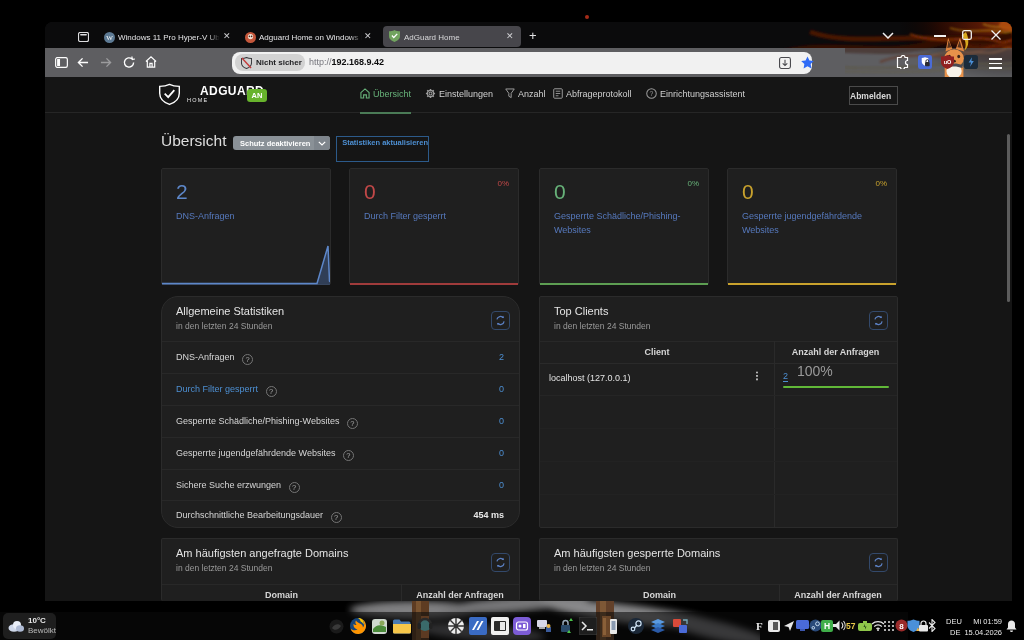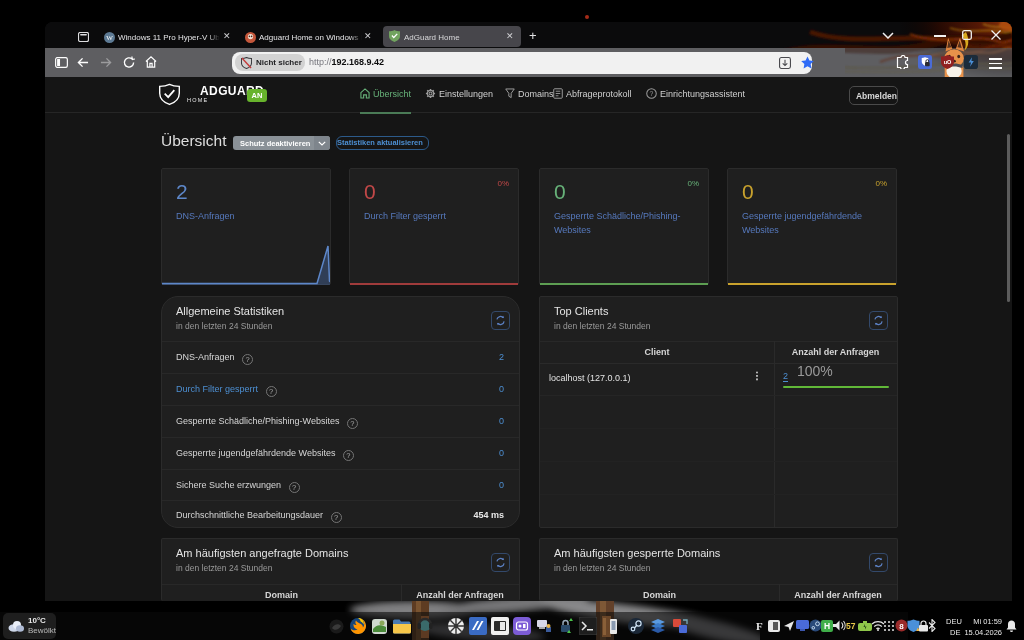--- a/index.html
+++ b/index.html
@@ -250,42 +250,42 @@
     <div class="abs" style="left:315px;top:34.5px;width:51px;height:2px;background:#4a7b56;"></div>
     <svg class="abs" style="left:380px;top:11px" width="11" height="11" viewBox="0 0 12 12">
       <circle cx="6" cy="6" r="1.6" fill="none" stroke="#9a9a9a" stroke-width="1.1"></circle>
       <circle cx="6" cy="6" r="3.4" fill="none" stroke="#9a9a9a" stroke-width="1.3"></circle>
       <path d="M6 1 L6 2.6 M6 9.4 L6 11 M1 6 L2.6 6 M9.4 6 L11 6 M2.45 2.45 L3.6 3.6 M8.4 8.4 L9.55 9.55 M9.55 2.45 L8.4 3.6 M3.6 8.4 L2.45 9.55" stroke="#9a9a9a" stroke-width="1.6"></path>
     </svg>
     <div class="abs navitem" style="left:394px;top:12px;">Einstellungen</div>
     <svg class="abs" style="left:460px;top:11px" width="10" height="11" viewBox="0 0 11 12">
       <path d="M0.8 1 L10.2 1 L6.8 5.8 L6.8 10.5 L4.2 9 L4.2 5.8 Z" fill="none" stroke="#9a9a9a" stroke-width="1.1"></path>
     </svg>
-    <div class="abs navitem" style="left:473px;top:12px;">Domains</div>
+    <div class="abs navitem" style="left:473px;top:12px;">Anzahl</div>
     <svg class="abs" style="left:508px;top:11px" width="10" height="11" viewBox="0 0 11 12">
       <rect x="0.8" y="0.8" width="9.4" height="10.4" rx="1" fill="none" stroke="#9a9a9a" stroke-width="1.1"></rect>
       <path d="M3 3.5 L8 3.5 M3 6 L8 6 M3 8.5 L6 8.5" stroke="#9a9a9a" stroke-width="1"></path>
     </svg>
     <div class="abs navitem" style="left:521px;top:12px;">Abfrageprotokoll</div>
     <svg class="abs" style="left:601px;top:11px" width="11" height="11" viewBox="0 0 12 12">
       <circle cx="6" cy="6" r="5.2" fill="none" stroke="#9a9a9a" stroke-width="1.1"></circle>
       <text x="6" y="8.6" font-size="7.5" fill="#9a9a9a" text-anchor="middle">?</text>
     </svg>
     <div class="abs navitem" style="left:615px;top:12px;">Einrichtungsassistent</div>
-    <div class="abs" style="left:804px;top:9px;width:49px;height:19px;border:1px solid #4a4a4a;border-radius:5px;font-size:8.5px;color:#d8d8d8;text-align:right;line-height:18px;font-weight:bold;">Abmelden</div>
+    <div class="abs" style="left:804px;top:9px;width:49px;height:19px;border:1px solid #4a4a4a;border-radius:0;font-size:8.5px;color:#d8d8d8;text-align:left;line-height:18px;font-weight:bold;">Abmelden</div>
 
     <div class="abs" style="left:116px;top:55px;font-size:15.5px;color:#dedede;">Übersicht</div>
     <div class="abs" style="left:188px;top:59px;width:97px;height:14px;background:#8a9197;border-radius:3px;">
       <div style="position:absolute;left:7px;top:2.5px;font-size:7.5px;font-weight:bold;color:#fff;white-space:nowrap;">Schutz deaktivieren</div>
       <div style="position:absolute;right:0;top:0;width:16px;height:14px;background:#7e858c;border-radius:0 3px 3px 0;"></div>
       <svg style="position:absolute;right:4px;top:5px" width="8" height="5" viewBox="0 0 8 5">
           <path d="M0.8 0.8 L4 4 L7.2 0.8" fill="none" stroke="#fff" stroke-width="1.2"></path>
         </svg>
     </div>
-    <div class="abs" style="left:291px;top:59px;width:93px;height:14px;border:1px solid #2c5a8a;border-radius:6px;font-size:7.5px;font-weight:bold;color:#4d8fd2;text-align:left;line-height:12px;white-space:nowrap;">Statistiken aktualisieren</div>
+    <div class="abs" style="left:291px;top:59px;width:93px;height:26px;border:1px solid #2c5a8a;border-radius:0;font-size:7.5px;font-weight:bold;color:#4d8fd2;text-align:right;line-height:12px;white-space:nowrap;">Statistiken aktualisieren</div>
 
     <div class="card" style="left:116px;top:91px;">
       <div class="cnum" style="color:#5d87c9;">2</div>
       <div class="clabel" style="color:#5679bd;">DNS-Anfragen</div>
       <svg style="position:absolute;left:0;bottom:-1px;" width="168" height="45" viewBox="0 0 168 45">
         <path d="M0 43.5 L155 43.5 L166 6 L167.5 41 L168 42 L168 45 L0 45 Z" fill="rgba(80,120,190,0.35)"></path>
         <path d="M0 43.5 L155 43.5 L166 6 L167.5 41 L168 42" fill="none" stroke="#5d87c9" stroke-width="1.5"></path>
       </svg>
     </div>
     <div class="card" style="left:304px;top:91px;">

